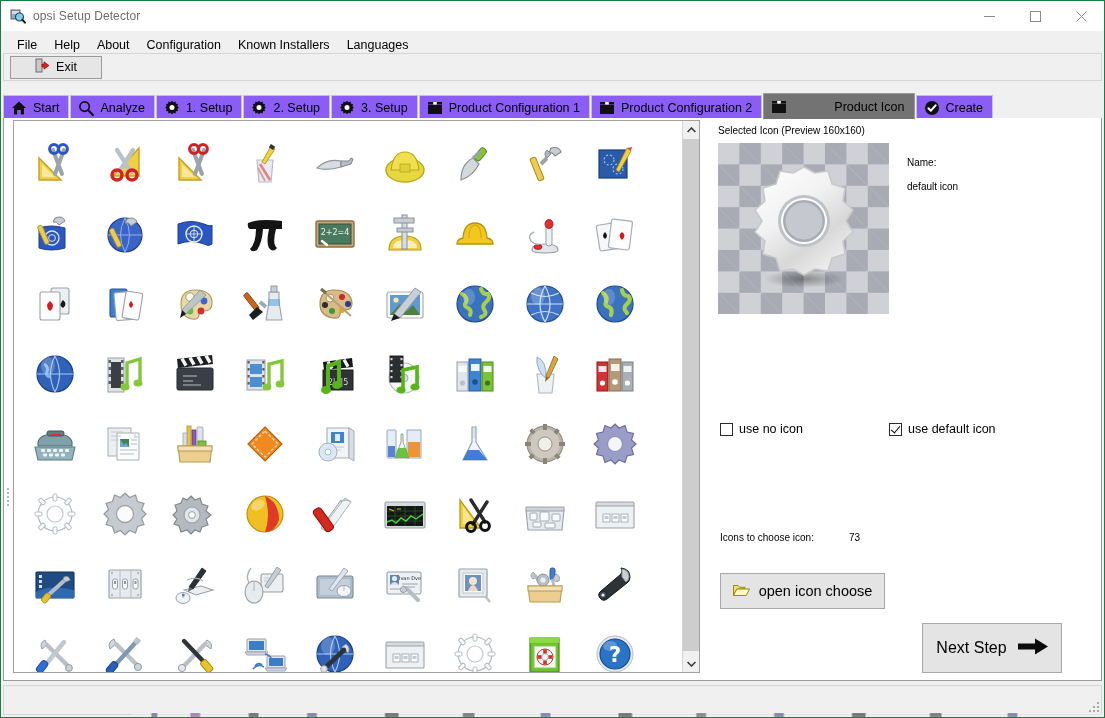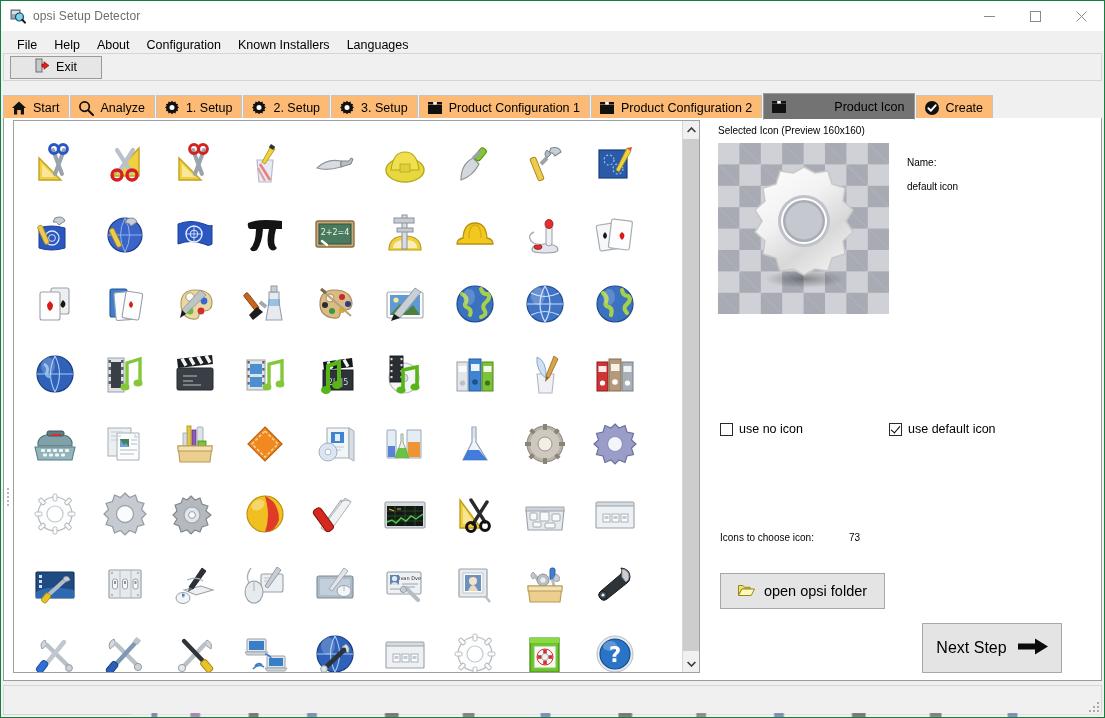--- a/index.html
+++ b/index.html
@@ -78,21 +78,21 @@
   .tabbar {
     position: absolute; top: 88px; left: 2px; right: 2px; height: 30px;
     display: flex; align-items: flex-end;
     border-bottom: 1px solid #9c9c9c;
     background: #f0f0f0;
   }
   .tab {
     display: flex; align-items: center; gap: 6px;
     height: 24px;
     padding: 0 9px 0 7px;
-    background: #fdba74;
+    background: #8b5cf6;
     border: 1px solid #c4c4c4;
     border-bottom: none;
     margin-right: 1px;
     font-size: 12.5px;
     box-sizing: border-box;
     white-space: nowrap;
     position: relative;
   }
   .tab.active {
     background: #737373;
@@ -1404,21 +1404,21 @@
         <span class="chk-label">use default icon</span>
       </div>
 
       <div class="folder-btn">
         <span>
           <svg width="17" height="14" viewBox="0 0 17 14">
             <path d="M0.5 12.5 V2.5 H5 L6.6 4.3 H12 V6 H3.8 L0.5 12.5 Z" fill="#f0e070" stroke="#9a8a10" stroke-width="1"></path>
             <path d="M3.8 6 H16.5 L13.2 12.5 H0.5 Z" fill="#fff8c0" stroke="#9a8a10" stroke-width="1"></path>
           </svg>
         </span>
-        <span>open opsi folder</span>
+        <span>open icon choose</span>
       </div>
 
       <div class="rp-label" style="left:11px; top:414px;">Icons to choose icon:</div>
       <div class="rp-label" style="left:140px; top:414px;">73</div>
 
       <div class="next-btn">
         <span>Next Step</span>
         <span>
           <svg width="30" height="17" viewBox="0 0 30 17">
             <path d="M0 5.5 H17 V0.5 L30 8.5 L17 16.5 V11.5 H0 Z" fill="#0b0b0b"></path>

